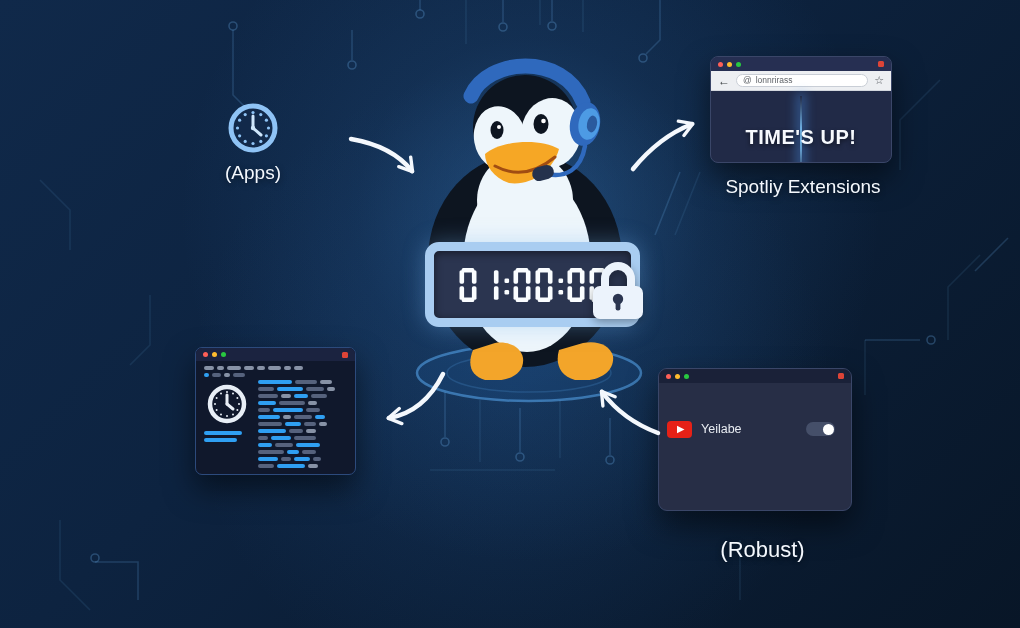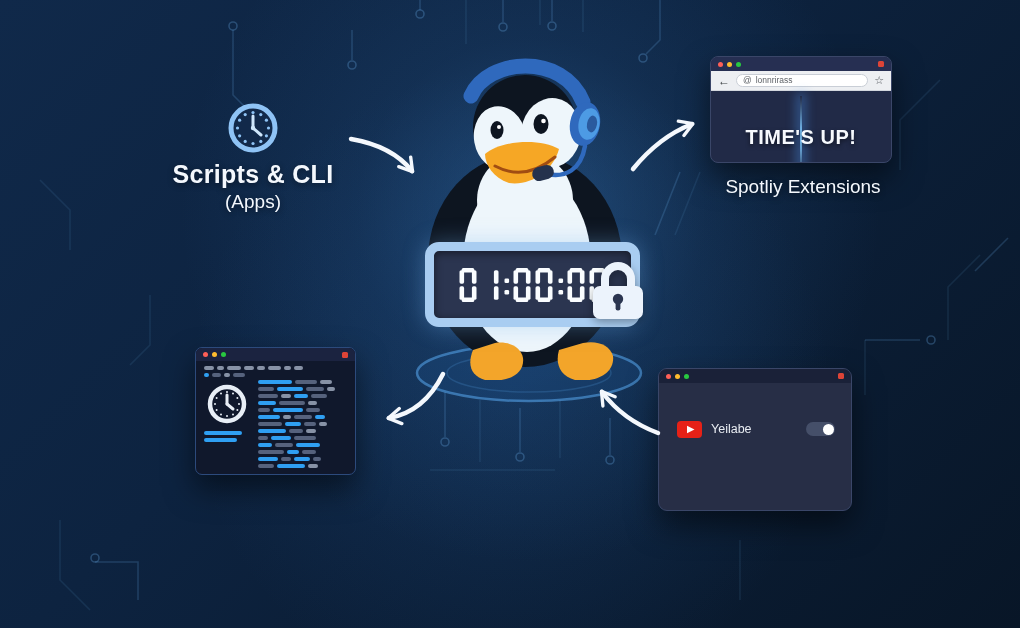--- a/index.html
+++ b/index.html
@@ -53,21 +53,21 @@
   #terminal-win .titlebar{background:#1b2340;height:13px;}
   .term-body{padding:5px 8px 4px 8px;}
   .t-row{display:flex;gap:3px;margin-bottom:3.5px;}
   .bar{height:3.5px;border-radius:2px;flex:0 0 auto;}
   .t-main{display:flex;gap:6px;}
   .t-left{width:48px;flex:0 0 auto;}
   .t-right{flex:1;min-width:0;}
   
   #apps-win{left:658px;top:368px;width:194px;height:143px;background:#272e46;border:1px solid #3a4668;border-radius:9px;}
   #apps-win .titlebar{background:#1a2138;}
-  .app-rows{padding:34px 16px 0 18px;}
+  .app-rows{padding:34px 16px 0 8px;}
   .app-row{display:flex;align-items:center;gap:9px;height:24px;margin-bottom:9px;}
   .app-label{color:#e8ecf2;font-size:12.5px;}
   .toggle{margin-left:auto;width:29px;height:14px;border-radius:8px;background:#454f69;position:relative;flex:0 0 auto;}
   .toggle .knob{position:absolute;top:1.5px;width:11px;height:11px;border-radius:50%;background:#ffffff;}
   .toggle.on .knob{right:1.5px;}
   
   #ring{z-index:2;}
   #penguin{z-index:3;}
   #arrows{position:absolute;inset:0;z-index:7;pointer-events:none;}
   #top-clock{z-index:6;}
@@ -220,21 +220,20 @@
       <circle cx="10.5" cy="26" r="1.6"></circle>
         <circle cx="12.6" cy="18.2" r="1.6"></circle>
         <circle cx="18.2" cy="12.6" r="1.6"></circle>
     </g>
     <path d="M26,26 V14" stroke="#cfe6fb" stroke-width="3" stroke-linecap="round"></path>
     <path d="M26,26 L34,33" stroke="#cfe6fb" stroke-width="3" stroke-linecap="round"></path>
     <circle cx="26" cy="26" r="2.2" fill="#cfe6fb"></circle>
   </svg>
 
   <div class="label-block" style="left:118px;top:160px;width:270px;">
-    <div class="label-title" style="font-size:25px;">Scripts &amp; CLI</div>
     <div class="label-sub" style="font-size:19px;">(Apps)</div>
   </div>
 
   <div id="browser-win" class="win">
     <div class="titlebar">
       <span class="dot" style="background:#ff5f57;"></span>
       <span class="dot" style="background:#febc2e;"></span>
       <span class="dot" style="background:#28c840;"></span>
       <span class="closeX"></span>
     </div>
@@ -403,20 +402,21 @@
         </svg>
         <span class="app-label">Yeilabe</span>
         <span class="toggle on" id="toggle-0">
             <span class="knob"></span>
           </span>
       </div>
     </div>
   </div>
 
   <div class="label-block" style="left:590px;top:535px;width:345px;">
+    <div class="label-sub" style="font-size:22px;">(Robust)</div>
   </div>
 
   <svg id="arrows" width="1020" height="628">
     <defs>
       <marker id="ah" markerUnits="strokeWidth" markerWidth="4.4" markerHeight="4.4" refX="3.1" refY="2.2" orient="auto">
         <path d="M0.5,0.5 L3.3,2.2 L0.5,3.9" fill="none" stroke="#f4f8fd" stroke-width="0.75" stroke-linecap="round" stroke-linejoin="round"></path>
       </marker>
     </defs>
     <path d="M351,139 Q392,146 412,171" stroke="#f4f8fd" stroke-width="4.5" fill="none" stroke-linecap="round" marker-end="url(#ah)"></path>
     <path d="M633,169 Q659,137 692,124" stroke="#f4f8fd" stroke-width="4.5" fill="none" stroke-linecap="round" marker-end="url(#ah)"></path>

